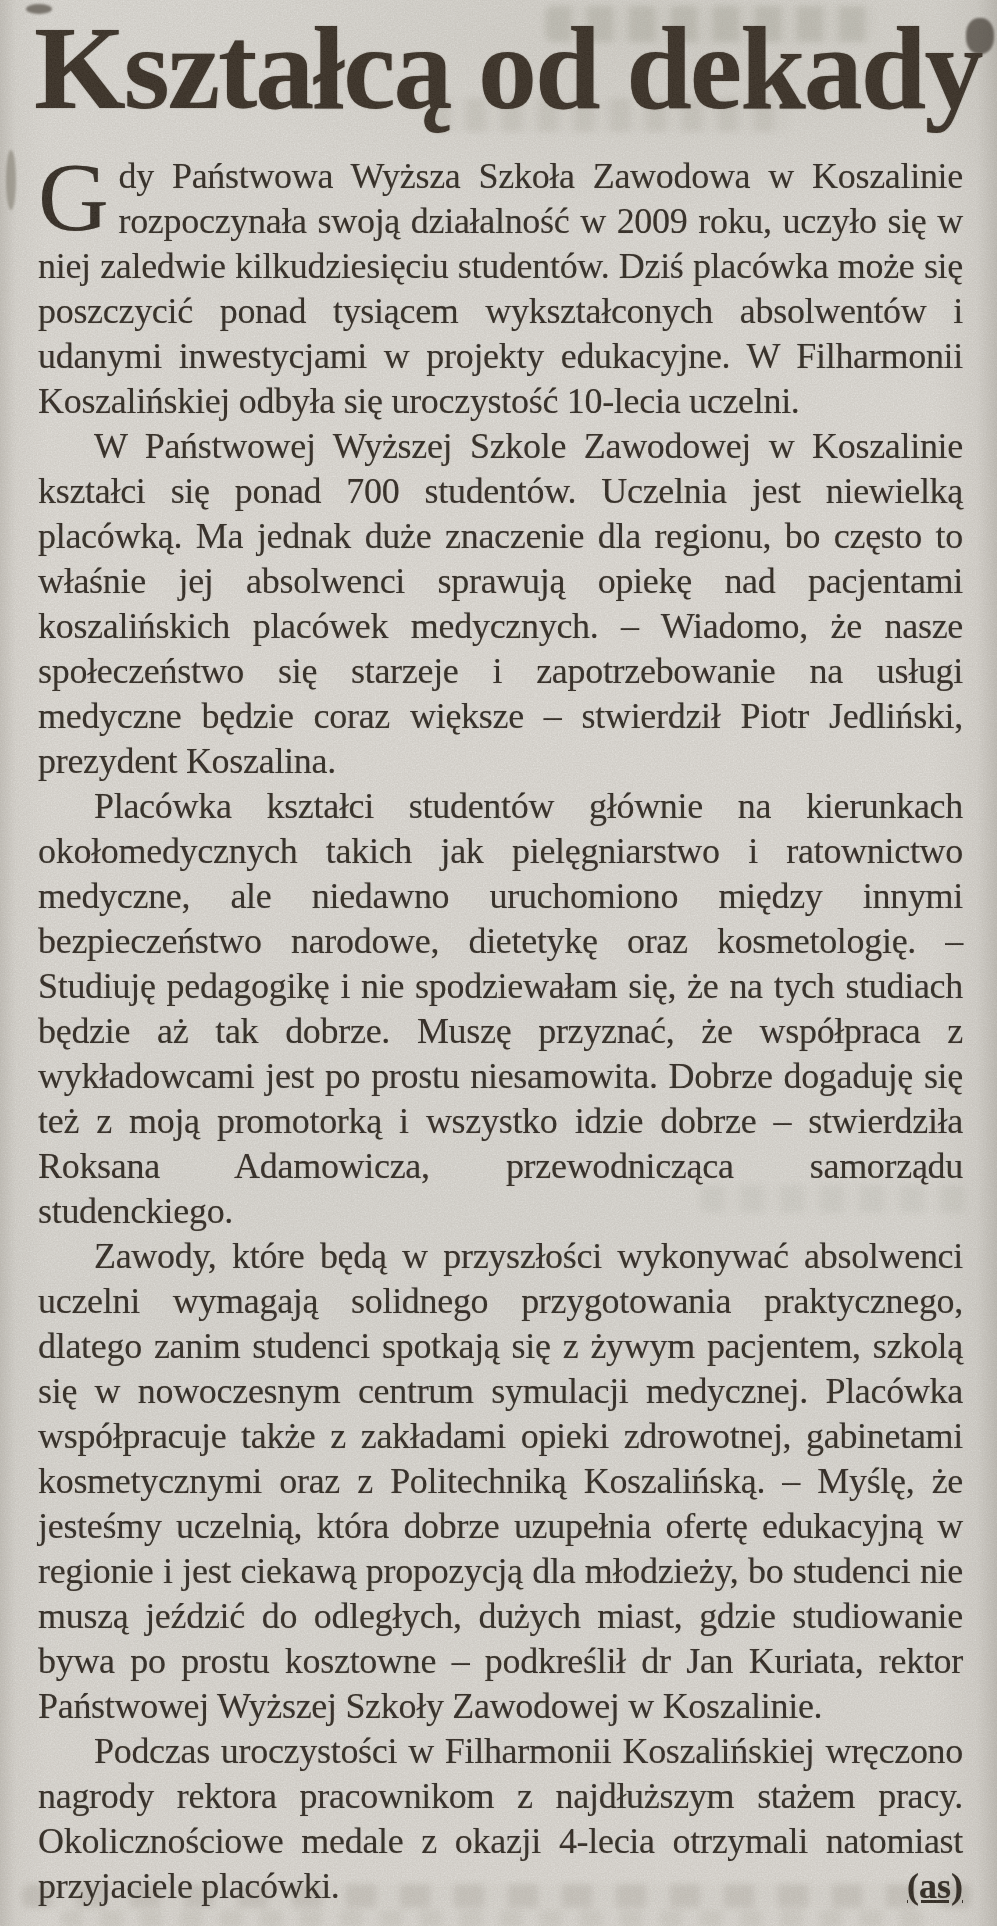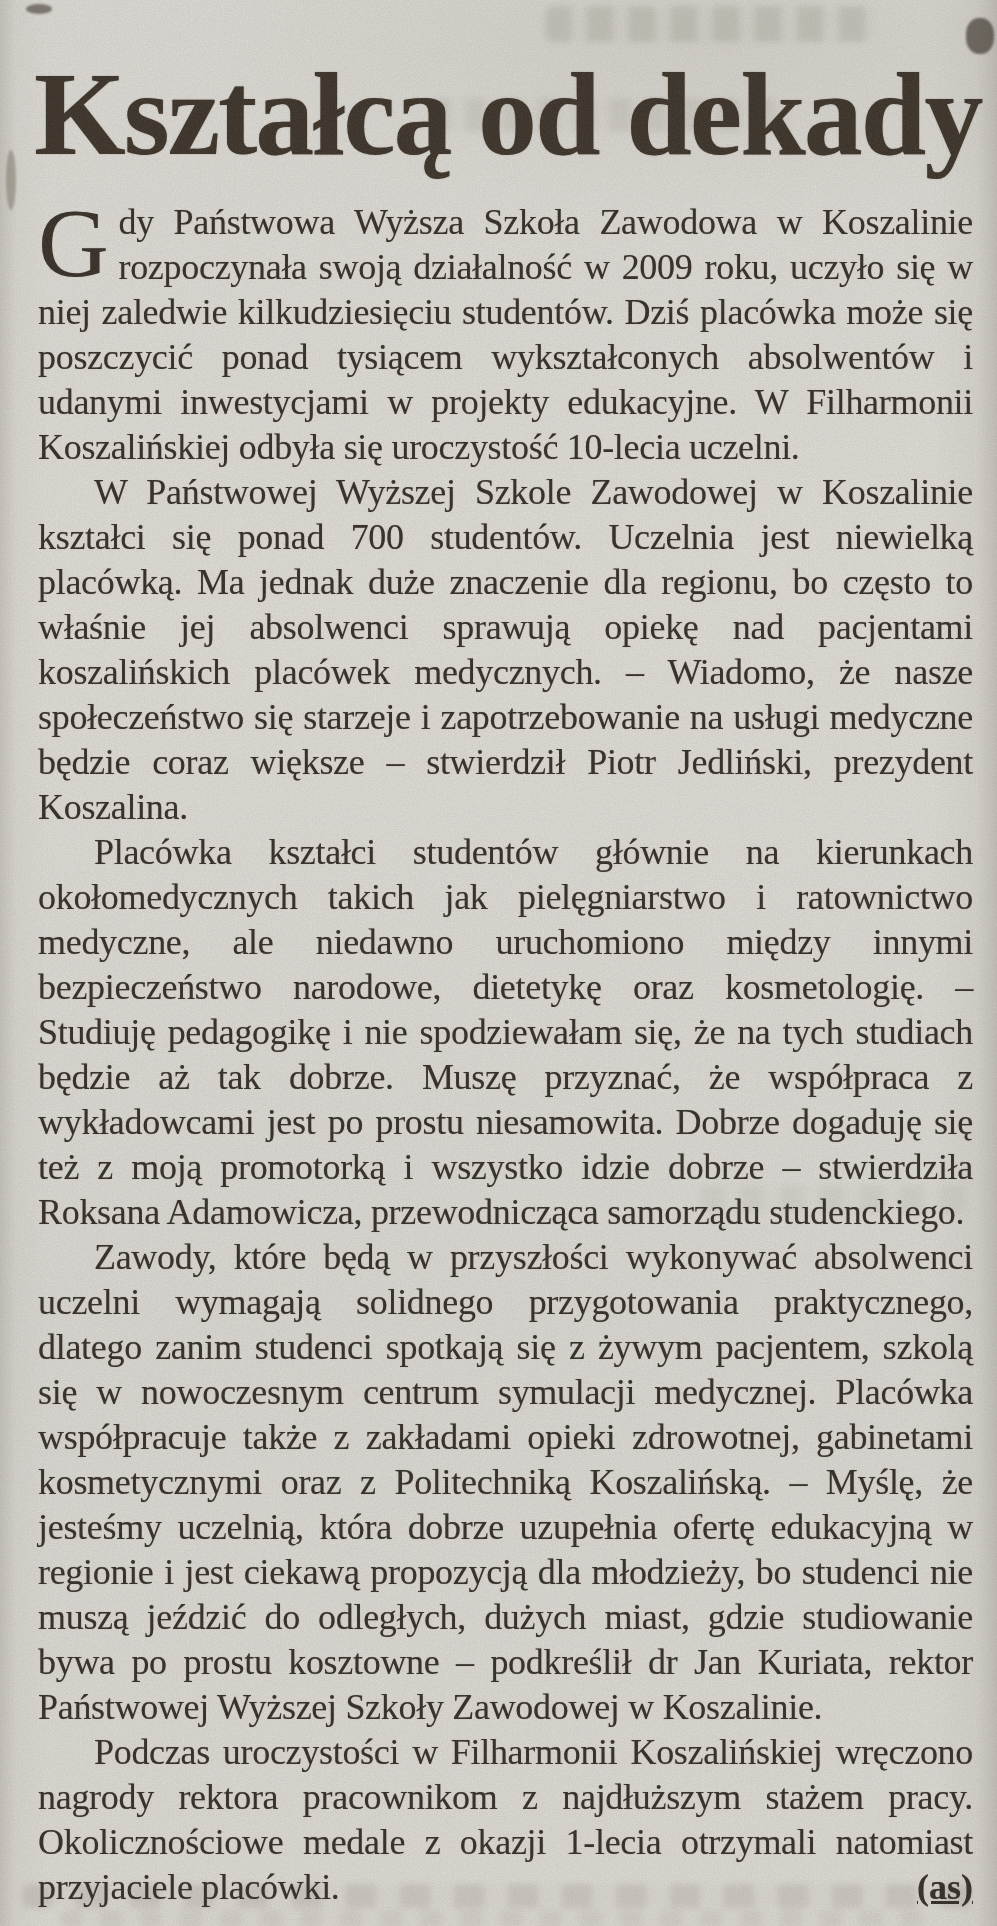--- a/index.html
+++ b/index.html
@@ -18,22 +18,21 @@
       radial-gradient(ellipse 700px 260px at 70% 2%, rgba(120,116,98,0.10), transparent 70%),
       linear-gradient(90deg, rgba(110,105,95,0.22) 0px, rgba(110,105,95,0.05) 16px, rgba(0,0,0,0) 46px),
       linear-gradient(270deg, rgba(100,95,85,0.24) 0px, rgba(100,95,85,0.07) 20px, rgba(0,0,0,0) 64px),
       linear-gradient(180deg, #e9e8e4 0%, #edebe7 32%, #e7e6e2 68%, #eae8e4 100%);
   }
 
   
   .content {
     position: relative;
     z-index: 3;
-    padding: 8px 24px 0 38px;
-    margin-top: 46px;
+    padding: 8px 34px 0 38px;
   }
   .headline {
     margin: 2px 0 26px -4px;
     font-size: 118px;
     line-height: 118px;
     font-weight: bold;
     letter-spacing: -2px;
     white-space: nowrap;
     color: #2a2118;
     text-shadow: 0 0 1.2px rgba(42,31,22,0.55);
@@ -118,21 +117,21 @@
   <div class="content">
     <h1 class="headline">Kształcą od dekady</h1>
 
     <div class="body-text">
       <p><span class="dropcap">G</span><span>dy Państwowa Wyższa Szkoła Zawodowa w Koszalinie rozpoczynała swoją działalność w 2009 roku, uczyło się w niej zaledwie kilkudziesięciu studentów. Dziś placówka może się poszczycić ponad tysiącem wykształconych absolwentów i udanymi inwestycjami w projekty edukacyjne. W Filharmonii Koszalińskiej odbyła się uroczystość 10-lecia uczelni.</span></p>
 
       <p class="indent">W Państwowej Wyższej Szkole Zawodowej w Koszalinie kształci się ponad 700 studentów. Uczelnia jest niewielką placówką. Ma jednak duże znaczenie dla regionu, bo często to właśnie jej absolwenci sprawują opiekę nad pacjentami koszalińskich placówek medycznych. – Wiadomo, że nasze społeczeństwo się starzeje i zapotrzebowanie na usługi medyczne będzie coraz większe – stwierdził Piotr Jedliński, prezydent Koszalina.</p>
       <p class="indent">Placówka kształci studentów głównie na kierunkach okołomedycznych takich jak pielęgniarstwo i ratownictwo medyczne, ale niedawno uruchomiono między innymi bezpieczeństwo narodowe, dietetykę oraz kosmetologię. – Studiuję pedagogikę i nie spodziewałam się, że na tych studiach będzie aż tak dobrze. Muszę przyznać, że współpraca z wykładowcami jest po prostu niesamowita. Dobrze dogaduję się też z moją promotorką i wszystko idzie dobrze – stwierdziła Roksana Adamowicza, przewodnicząca samorządu studenckiego.</p>
       <p class="indent">Zawody, które będą w przyszłości wykonywać absolwenci uczelni wymagają solidnego przygotowania praktycznego, dlatego zanim studenci spotkają się z żywym pacjentem, szkolą się w nowoczesnym centrum symulacji medycznej. Placówka współpracuje także z zakładami opieki zdrowotnej, gabinetami kosmetycznymi oraz z Politechniką Koszalińską. – Myślę, że jesteśmy uczelnią, która dobrze uzupełnia ofertę edukacyjną w regionie i jest ciekawą propozycją dla młodzieży, bo studenci nie muszą jeździć do odległych, dużych miast, gdzie studiowanie bywa po prostu kosztowne – podkreślił dr Jan Kuriata, rektor Państwowej Wyższej Szkoły Zawodowej w Koszalinie.</p>
 
-      <p class="indent"><span>Podczas uroczystości w Filharmonii Koszalińskiej wręczono nagrody rektora pracownikom z najdłuższym stażem pracy. Okolicznościowe medale z okazji 1-lecia otrzymali natomiast przyjaciele placówki.</span><span class="byline">(as)</span></p>
+      <p class="indent"><span>Podczas uroczystości w Filharmonii Koszalińskiej wręczono nagrody rektora pracownikom z najdłuższym stażem pracy. Okolicznościowe medale z okazji 4-lecia otrzymali natomiast przyjaciele placówki.</span><span class="byline">(as)</span></p>
     </div>
   </div>
 
   <svg class="noise" xmlns="http://www.w3.org/2000/svg" width="997" height="1926">
     <filter id="grainF">
       <feTurbulence type="fractalNoise" baseFrequency="0.72" numOctaves="2" seed="7" stitchTiles="stitch"></feTurbulence>
       <feColorMatrix type="matrix" values="0 0 0 0 0.26
                 0 0 0 0 0.23
                 0 0 0 0 0.19
                 0.55 0.55 0.55 0 0"></feColorMatrix>

